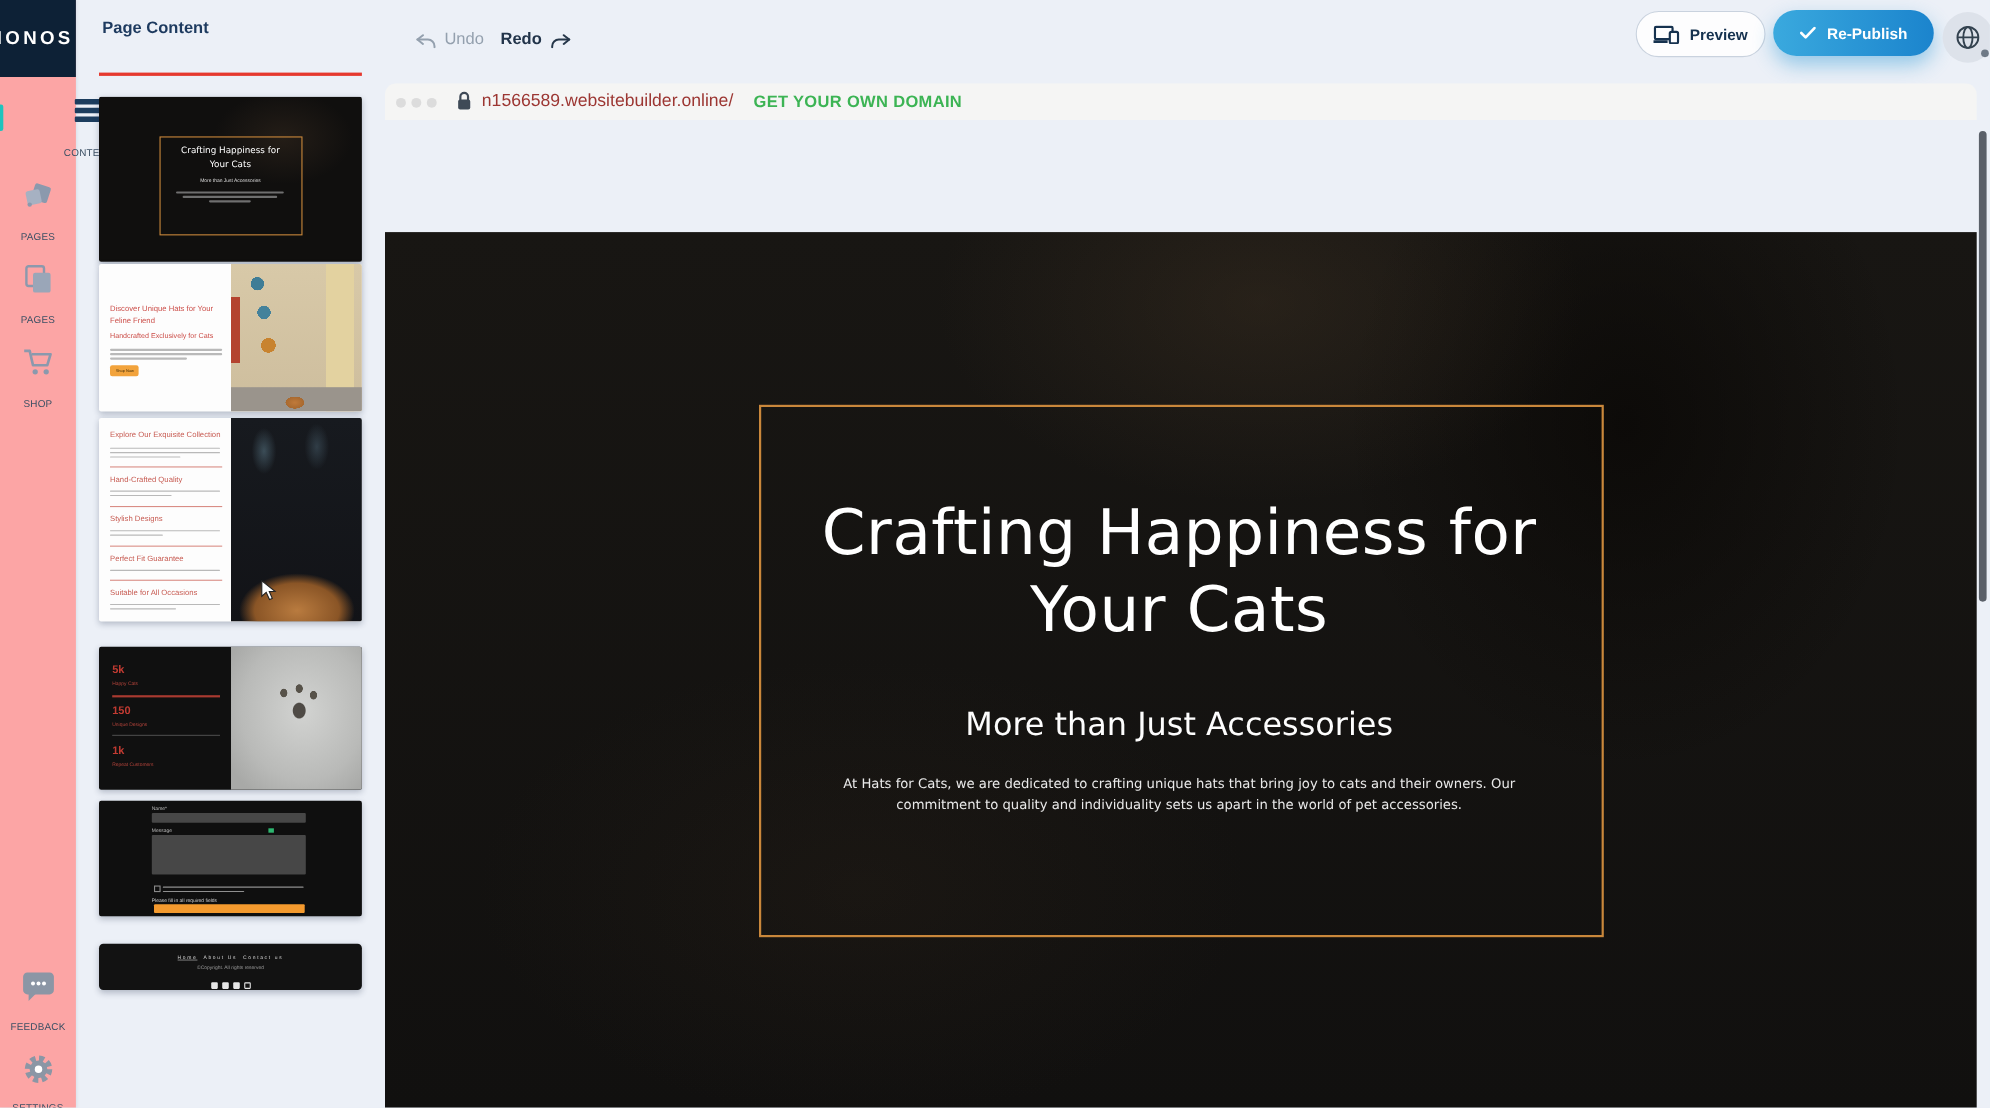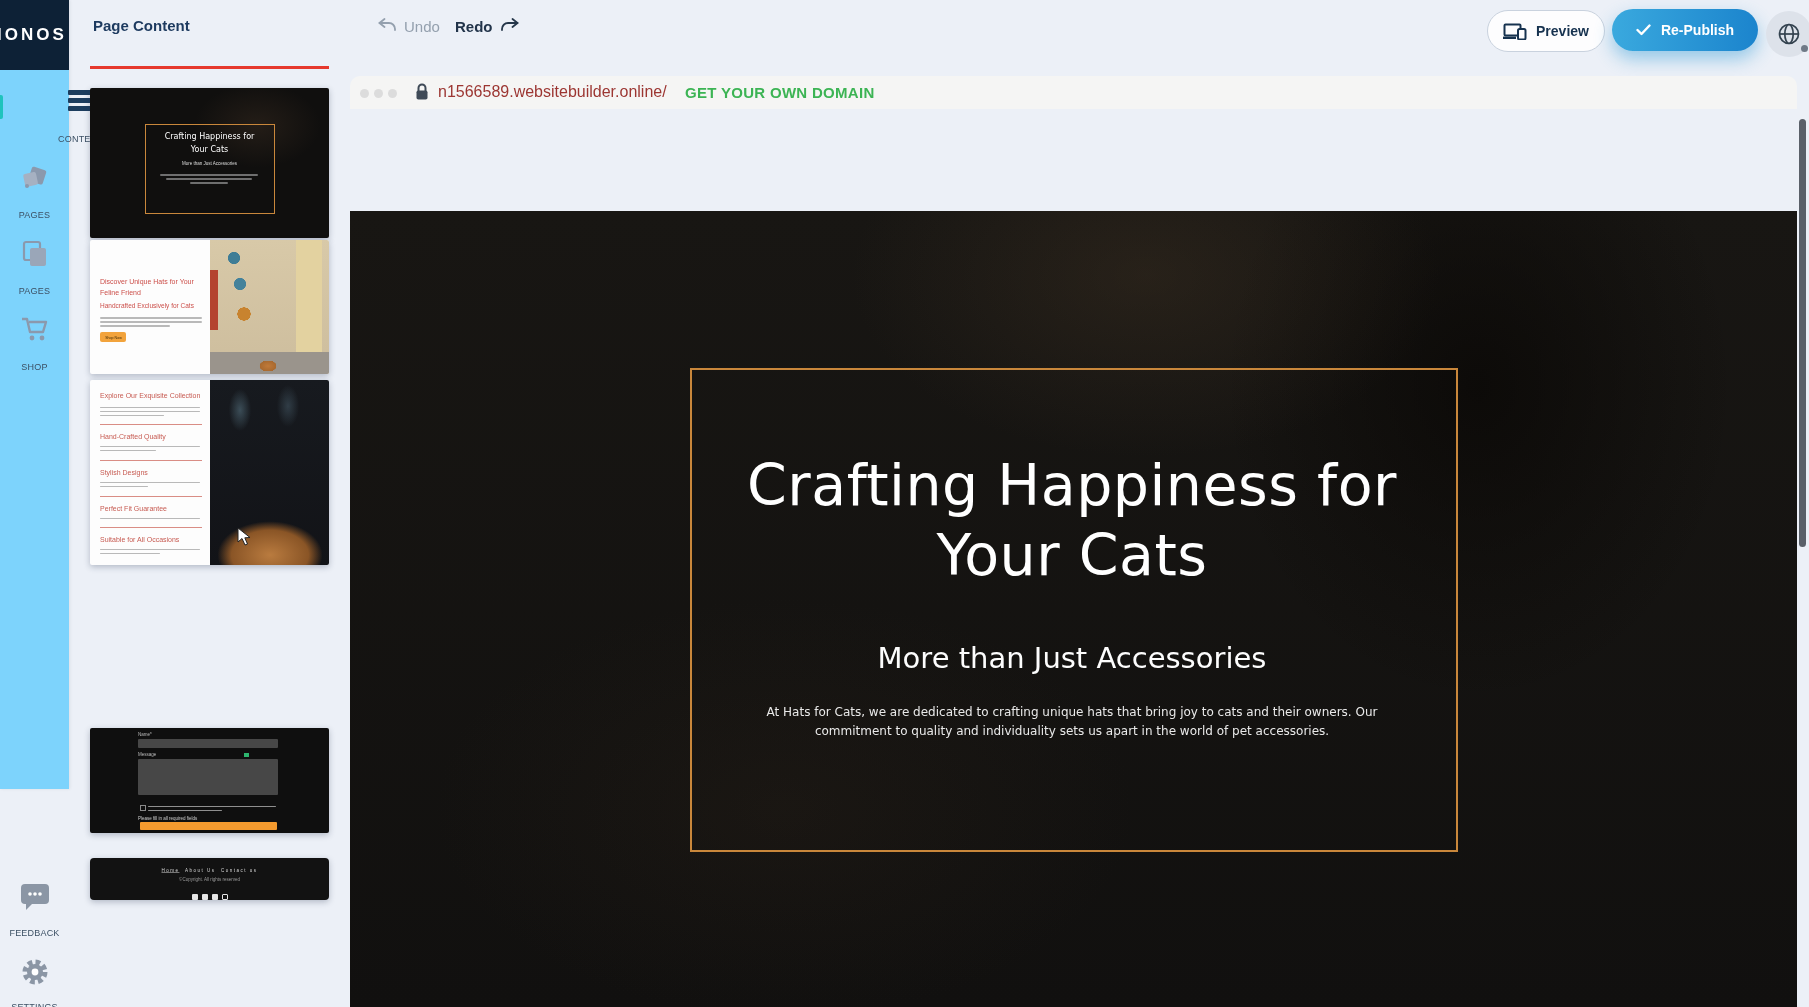--- a/index.html
+++ b/index.html
@@ -1,21 +1,21 @@
 <!DOCTYPE html>
 <html><head>
 <meta charset="utf-8">
 <style>
   html,body{margin:0;padding:0;}
   body{width:1809px;height:1007px;overflow:hidden;background:#e9edf5;font-family:"Liberation Sans",sans-serif;}
   #app{position:relative;width:1809px;height:1007px;background:#ecf0f7;}
   .abs{position:absolute;}
 
   
-  .sidebar{position:absolute;left:0;top:0;width:69px;height:789px;background:#7dd3fc;box-shadow:1px 0 3px rgba(20,40,70,.08);}
+  .sidebar{position:absolute;left:0;top:0;width:69px;height:1007px;background:#fca5a5;box-shadow:1px 0 3px rgba(20,40,70,.08);}
   .logo{position:absolute;left:0;top:0;width:69px;height:70px;background:#0d2136;color:#fff;font-weight:bold;
         font-size:17px;letter-spacing:3px;display:flex;align-items:center;justify-content:center;overflow:hidden;text-indent:-5px;}
   .side-item{position:absolute;left:0;width:69px;height:64px;text-align:center;cursor:pointer;}
   .side-item .lbl{position:absolute;left:0;right:0;bottom:2px;font-size:9px;color:#3c5064;letter-spacing:.2px;}
   .side-item svg{position:absolute;left:50%;transform:translateX(-50%);top:6px;}
   .active-bar{position:absolute;left:0;top:95px;width:3px;height:24px;background:#1fc3bd;border-radius:0 2px 2px 0;}
 
   
   .panel-title{position:absolute;left:93px;top:17px;font-size:15px;font-weight:bold;color:#1d3a5f;}
   .tab-underline{position:absolute;left:90px;top:66px;width:239px;height:3px;background:#e6392e;}
@@ -72,21 +72,21 @@
 
   
   .t5{top:728px;height:105px;background:#0f0f0f;}
   .t5 .field{position:absolute;left:48px;width:140px;background:#474747;border-radius:1px;}
 
   
   .t6{top:858px;height:42px;background:#121212;border-radius:4px;}
   .t6 .soc{width:6px;height:6px;background:#e6e6e6;border-radius:1px;display:inline-block;margin:0 2px;}
 
   
-  .undo-btn,.redo-btn{position:absolute;top:18px;height:26px;display:flex;align-items:flex-start;gap:7px;font-size:15px;cursor:pointer;}
+  .undo-btn,.redo-btn{position:absolute;top:18px;height:26px;display:flex;align-items:flex-end;gap:7px;font-size:15px;cursor:pointer;}
   .undo-btn{left:378px;color:#94a0ae;}
   .redo-btn{left:455px;color:#22344a;font-weight:bold;}
   .preview-btn{position:absolute;left:1487px;top:10px;width:116px;height:40px;border-radius:21px;background:#fdfdfe;
       border:1px solid #c9d2de;display:flex;align-items:center;justify-content:center;gap:9px;
       font-size:14px;font-weight:bold;color:#16324f;cursor:pointer;}
   .republish-btn{position:absolute;left:1612px;top:9px;width:146px;height:42px;border-radius:22px;
       background:linear-gradient(90deg,#3aa9de,#1b84cd);box-shadow:0 8px 18px rgba(41,150,212,.45);
       display:flex;align-items:center;justify-content:center;gap:10px;color:#fff;font-size:14px;font-weight:bold;cursor:pointer;}
   .globe-btn{position:absolute;left:1766px;top:11px;width:46px;height:46px;border-radius:50%;background:#dde2ea;
       display:flex;align-items:center;justify-content:center;cursor:pointer;}
@@ -232,20 +232,31 @@
     <div class="bar" style="left:10px;top:138px;width:100px;height:1.2px;"></div>
     <div class="redline" style="left:10px;top:147px;width:102px;"></div>
 
     <div class="feat" style="top:156px;">Suitable for All Occasions</div>
     <div class="bar" style="left:10px;top:169px;width:100px;height:1.2px;"></div>
     <div class="bar" style="left:10px;top:173px;width:60px;height:1.2px;"></div>
 
     <div class="photo3"></div>
   </div>
 
+  <div class="thumb t4">
+    <div class="num" style="top:16px;">5k</div>
+    <div class="tiny nlbl" style="top:31px;">Happy Cats</div>
+    <div style="position:absolute;left:12px;top:44px;width:98px;height:1.5px;background:#a93a30;"></div>
+    <div class="num" style="top:53px;">150</div>
+    <div class="tiny nlbl" style="top:68px;">Unique Designs</div>
+    <div style="position:absolute;left:12px;top:80px;width:98px;height:1px;background:#4a4a4a;"></div>
+    <div class="num" style="top:89px;">1k</div>
+    <div class="tiny nlbl" style="top:104px;">Repeat Customers</div>
+    <div class="photo4"></div>
+  </div>
 
   <div class="thumb t5">
     <div class="tiny" style="left:48px;top:4px;color:#bbb;">Name*</div>
     <div class="field" style="top:11px;height:9px;"></div>
     <div class="tiny" style="left:48px;top:24px;color:#bbb;">Message</div>
     <div style="position:absolute;left:154px;top:25px;width:5px;height:4px;background:#2db66f;"></div>
     <div class="field" style="top:31px;height:36px;"></div>
     <div style="position:absolute;left:50px;top:77px;width:4px;height:4px;border:1px solid #8a8a8a;"></div>
     <div class="bar" style="left:58px;top:78px;width:128px;height:1.2px;background:#8f8f8f;"></div>
     <div class="bar" style="left:58px;top:82px;width:74px;height:1.2px;background:#8f8f8f;"></div>

